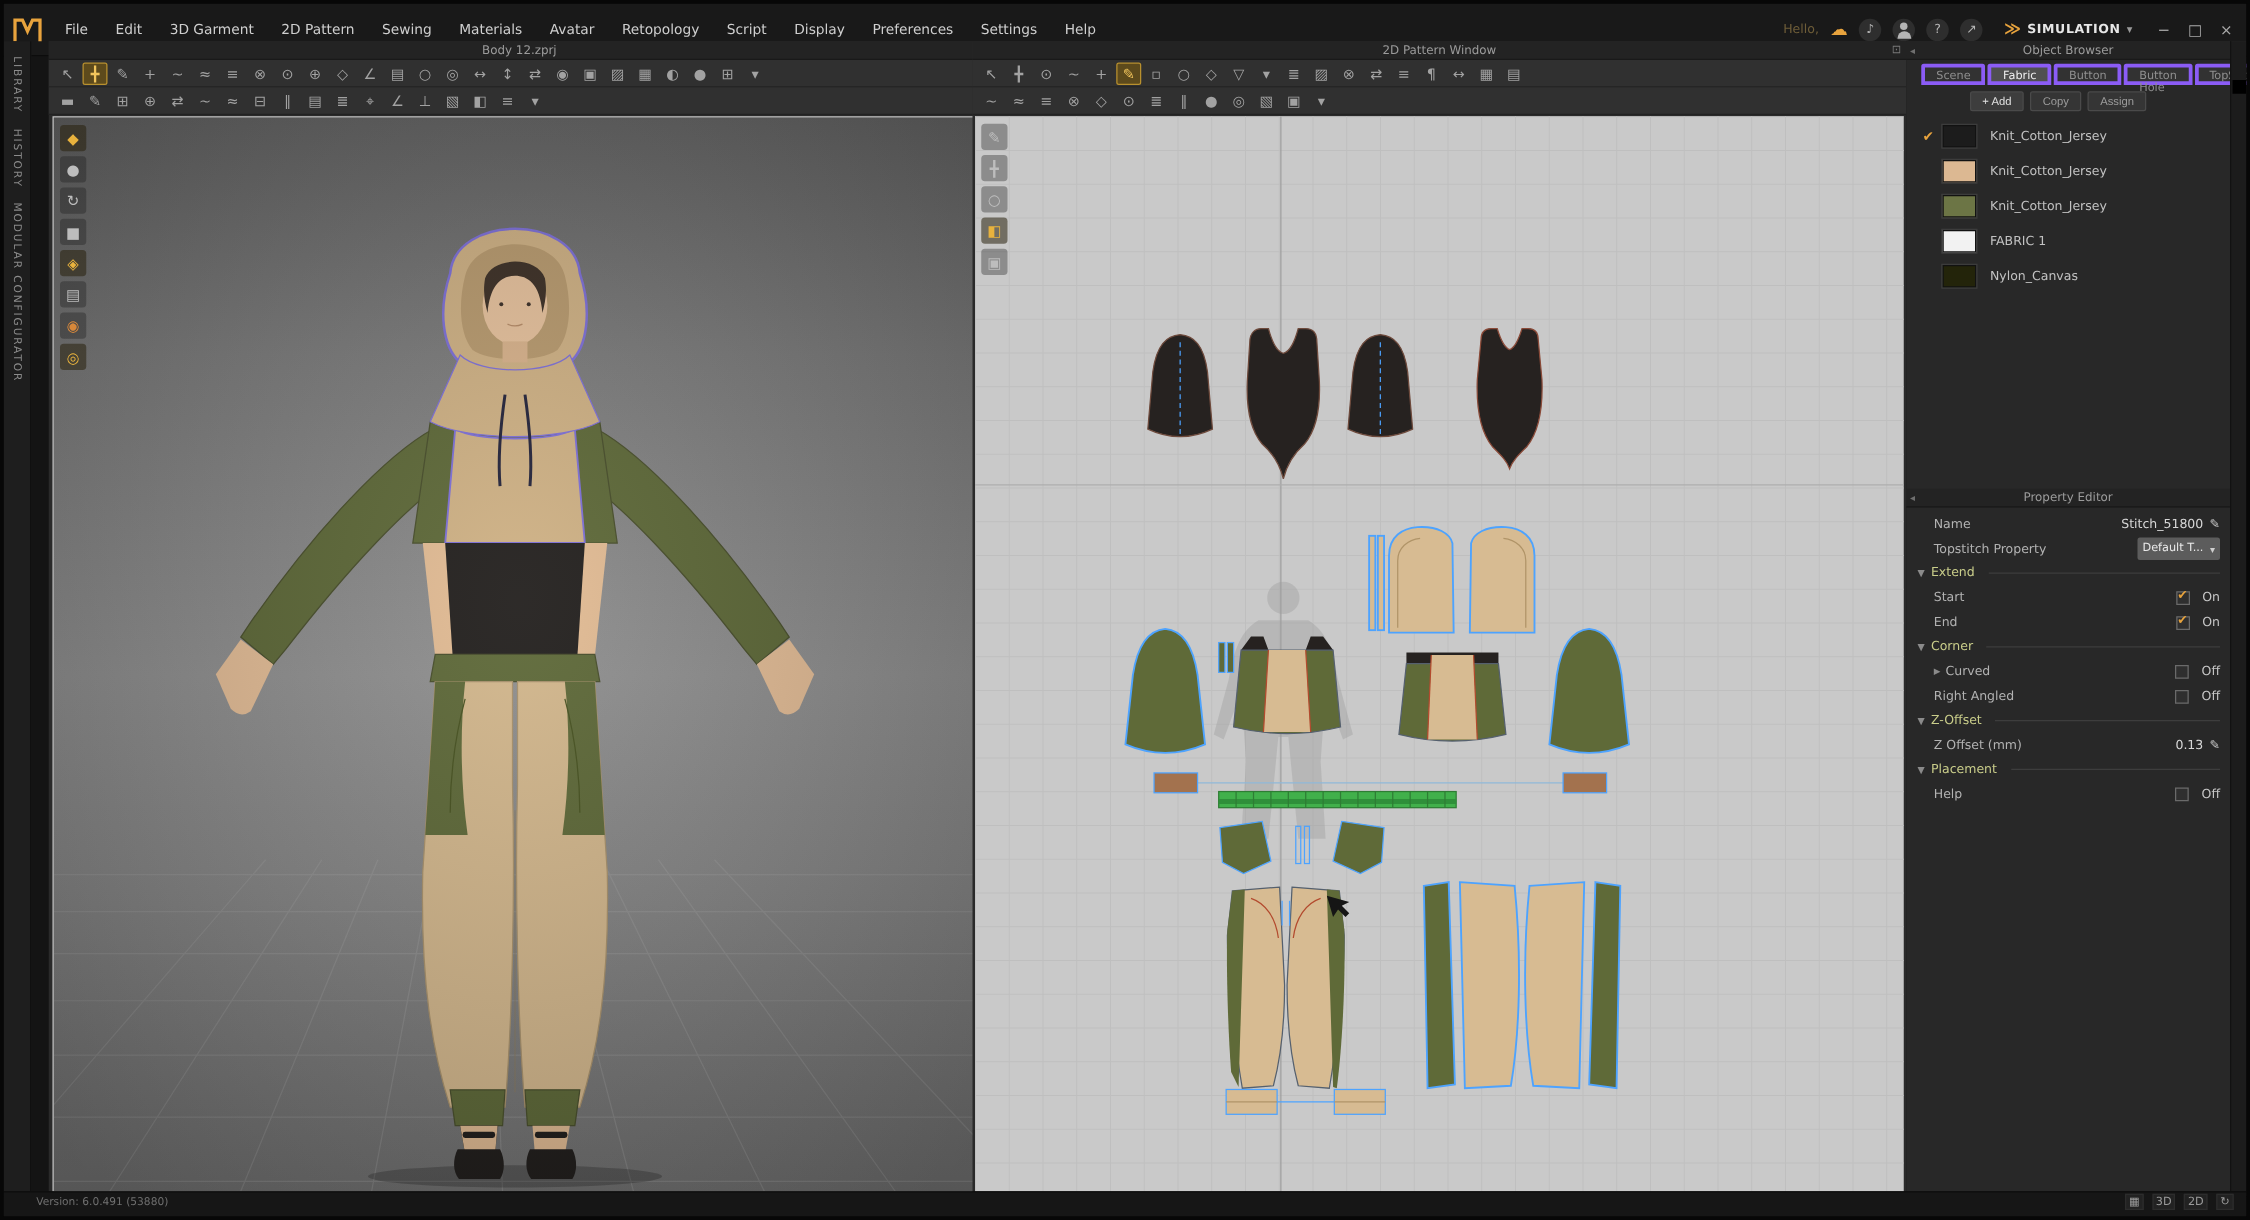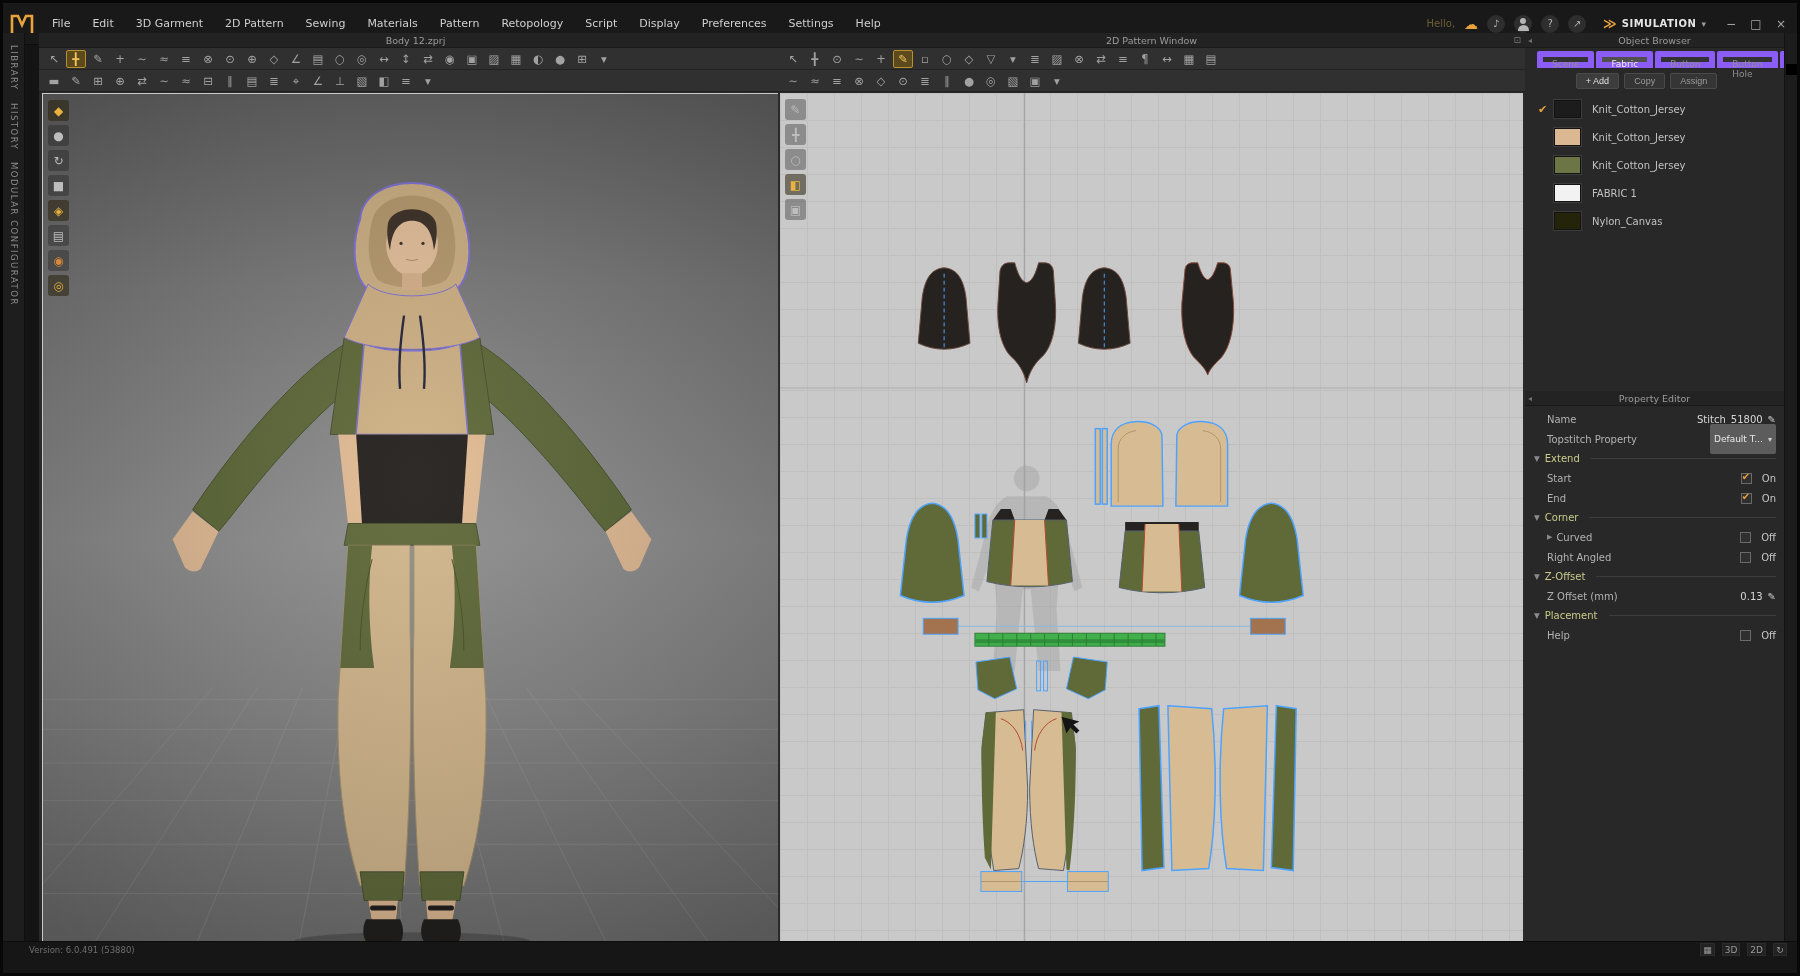--- a/index.html
+++ b/index.html
@@ -55,51 +55,51 @@
   .side-ic.tone-yellow { color:#e8b23d; background:rgba(40,33,12,.55); }
   .side-ic.tone-orange { color:#d8883a; }
 
   
   .panel-right { left:1522px; right:0; background:#282828; }
   .rstrip { position:absolute; right:0; top:0; bottom:0; width:13px; background:#1c1c1c; border-left:1px solid #121212; }
   .rstrip .blackbox { width:11px; height:11px; background:#000; margin:31px auto 0; }
   .rp-inner { position:absolute; left:0; right:13px; top:0; bottom:0; }
 
   .ob-tabs { display:flex; gap:2px; padding:3px 0 0 12px; height:20px; }
-  .ob-tab { font-size:9px; color:#8f8f8f; background:#323232; border:6px solid #8b5cf6; padding:2px 9px 3px; border-radius:2px 2px 0 0; }
+  .ob-tab { font-size:9px; color:#8f8f8f; background:#323232; border:3px solid #8b5cf6; padding:2px 9px 3px; border-radius:2px 2px 0 0; }
   .ob-tab.active { background:#505050; color:#efefef; }
   .ob-actions { display:flex; justify-content:center; gap:5px; padding:5px 16px 4px 0; }
   .ob-btn { font-size:9px; color:#9c9c9c; background:#353535; border:1px solid #4a4a4a; border-radius:2px; padding:2px 9px; }
   .ob-btn.add { color:#e0e0e0; background:#3d3d3d; }
   .fab-list { padding-top:2px; }
   .fabric-row { height:28px; display:flex; align-items:center; padding-left:13px; }
   .fab-check { width:16px; font-size:11px; color:#e8a33d; }
   .fabric-row .fab-check::before { content:""; }
   .fabric-row.checked .fab-check::before { content:"✔"; }
   .fab-swatch { width:27px; height:18px; border:1px solid #121212; outline:1px solid #3c3c3c; margin-right:11px; }
   .fab-name { font-size:10px; color:#c2c2c2; }
 
   .pe-block { position:absolute; top:358px; left:0; right:0; }
   .pe-rows { padding-top:3px; }
   .pe-row { height:20px; display:flex; align-items:center; padding:0 8px 0 22px; font-size:10px; color:#b2b2b2; }
   .pe-row .pe-val { margin-left:auto; color:#d8d8d8; display:flex; align-items:center; gap:5px; }
   .pencil { color:#c6c6c6; font-size:10px; margin-left:5px; }
-  .dd { margin-left:auto; background:#5c5c5c; color:#e9e9e9; font-size:9px; height:30px; min-width:66px; display:flex; align-items:center; justify-content:space-between; gap:4px; padding:0 4px; border-radius:2px; }
+  .dd { margin-left:auto; background:#5c5c5c; color:#e9e9e9; font-size:9px; height:18px; min-width:66px; display:flex; align-items:center; justify-content:space-between; gap:4px; padding:0 4px; border-radius:2px; }
   .dd .dda { color:#cfcfcf; font-size:8px; }
   .pe-section { height:19px; display:flex; align-items:center; gap:5px; padding:0 8px 0 9px; }
   .sec-arrow { color:#8b8b8b; font-size:7.5px; }
   .sec-label { color:#c9cd8a; font-size:10px; }
   .sec-line { flex:1; height:1px; background:#3d3d3d; margin-left:6px; }
   .sub-arrow { color:#8a8a8a; font-size:7px; margin-right:4px; }
   .cb { width:11px; height:11px; border:1px solid #6a6a6a; background:#2f2f2f; position:relative; }
   .cb.on::after { content:"✔"; position:absolute; top:-3px; left:0; color:#e8a33d; font-size:10px; }
   .cb-val { font-size:10px; color:#c6c6c6; margin-left:5px; }
 
   
-  .statusbar { position:absolute; left:0; right:0; bottom:0; height:32px; background:#161616; border-top:1px solid #0c0c0c;text-align:right; }
+  .statusbar { position:absolute; left:0; right:0; bottom:0; height:20px; background:#161616; border-top:1px solid #0c0c0c;text-align:right; }
   .version { position:absolute; left:26px; top:3px; font-size:8.5px; color:#6f6f6f; }
   .sb-icons { position:absolute; right:10px; top:1px; display:flex; gap:7px; }
   .sb-ic { min-width:14px; height:13px; display:flex; align-items:center; justify-content:center; color:#9a9a9a; font-size:9px; border:1px solid #2c2c2c; padding:0 2px; background:#222; }
 </style>
 </head>
 <body>
 
 <div id="app">
 
   <div class="menubar">
@@ -108,21 +108,21 @@
         <path d="M2 19 L2 2 L8 2 L12 11 L16 2 L22 2 L22 19" fill="none" stroke="#e8a33d" stroke-width="2.6"></path>
       </svg>
     </div>
     <nav class="menus">
         <span class="menu-item">File</span>
         <span class="menu-item">Edit</span>
         <span class="menu-item">3D Garment</span>
         <span class="menu-item">2D Pattern</span>
         <span class="menu-item">Sewing</span>
         <span class="menu-item">Materials</span>
-        <span class="menu-item">Pattern</span>
+        <span class="menu-item">Avatar</span>
         <span class="menu-item">Retopology</span>
         <span class="menu-item">Script</span>
         <span class="menu-item">Display</span>
         <span class="menu-item">Preferences</span>
         <span class="menu-item">Settings</span>
         <span class="menu-item">Help</span>
       </nav>
     <div class="mb-right">
       <span class="hello">Hello,</span>
       <span class="cloud">☁</span>

